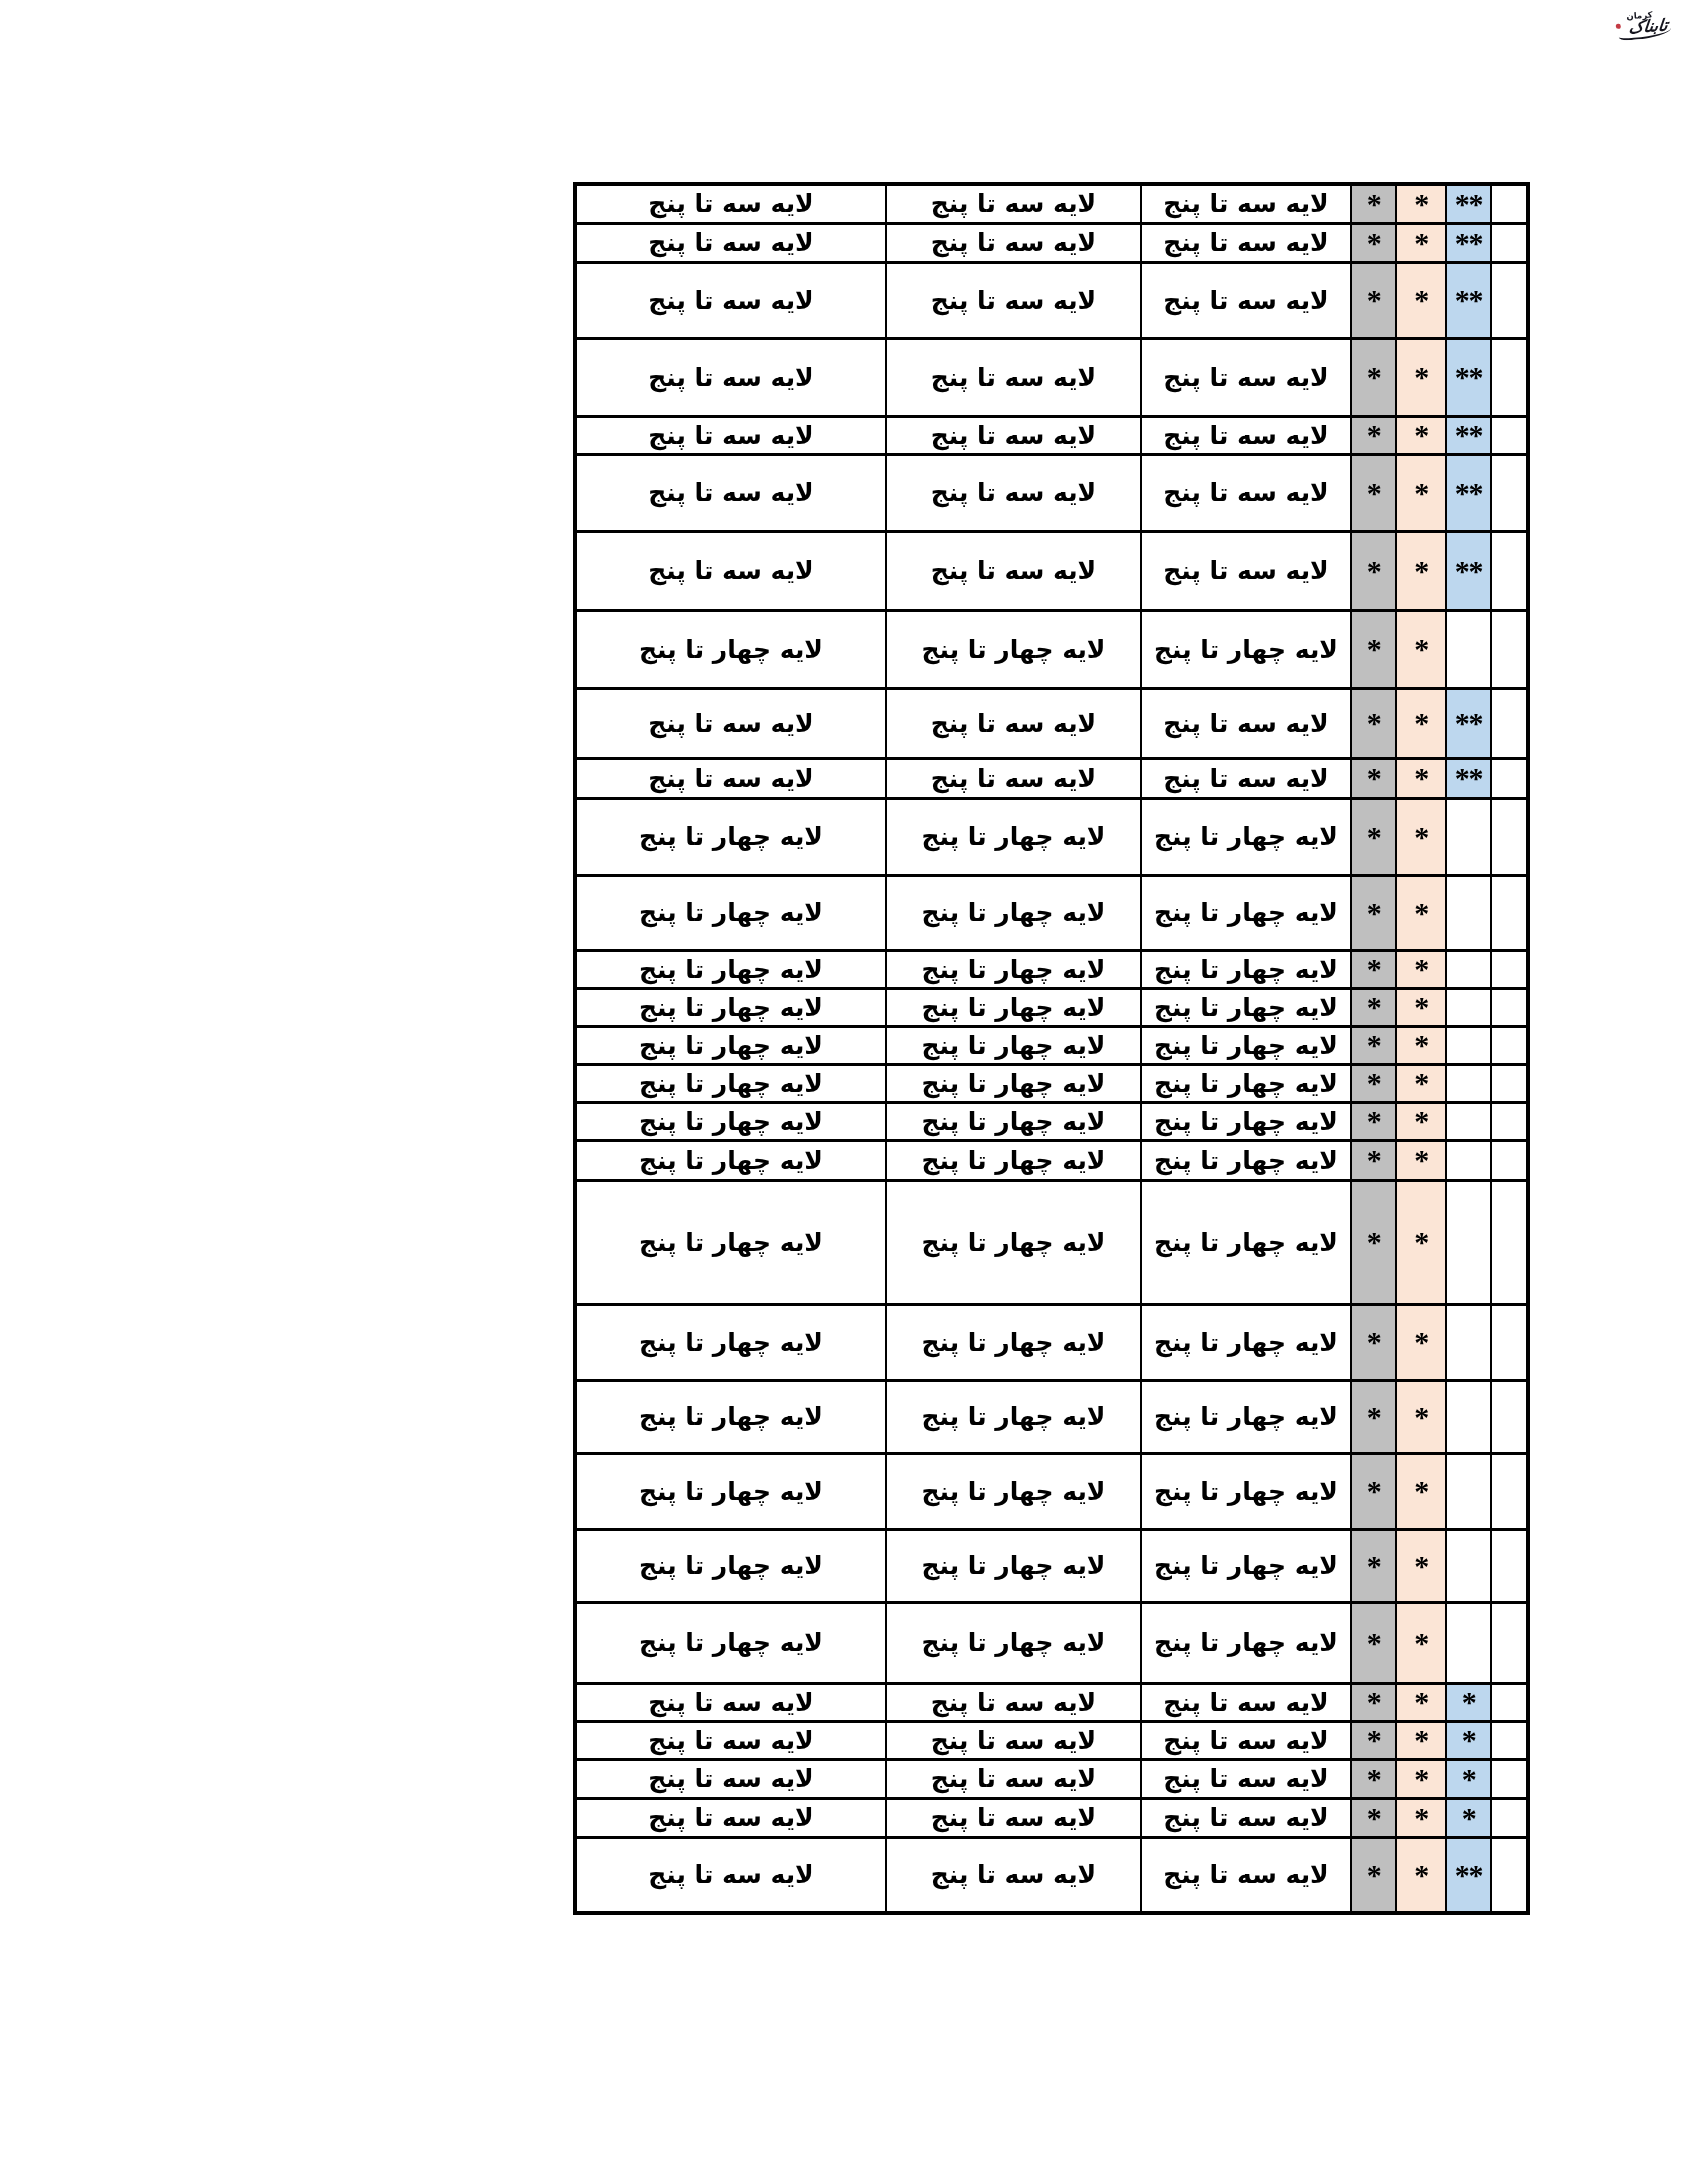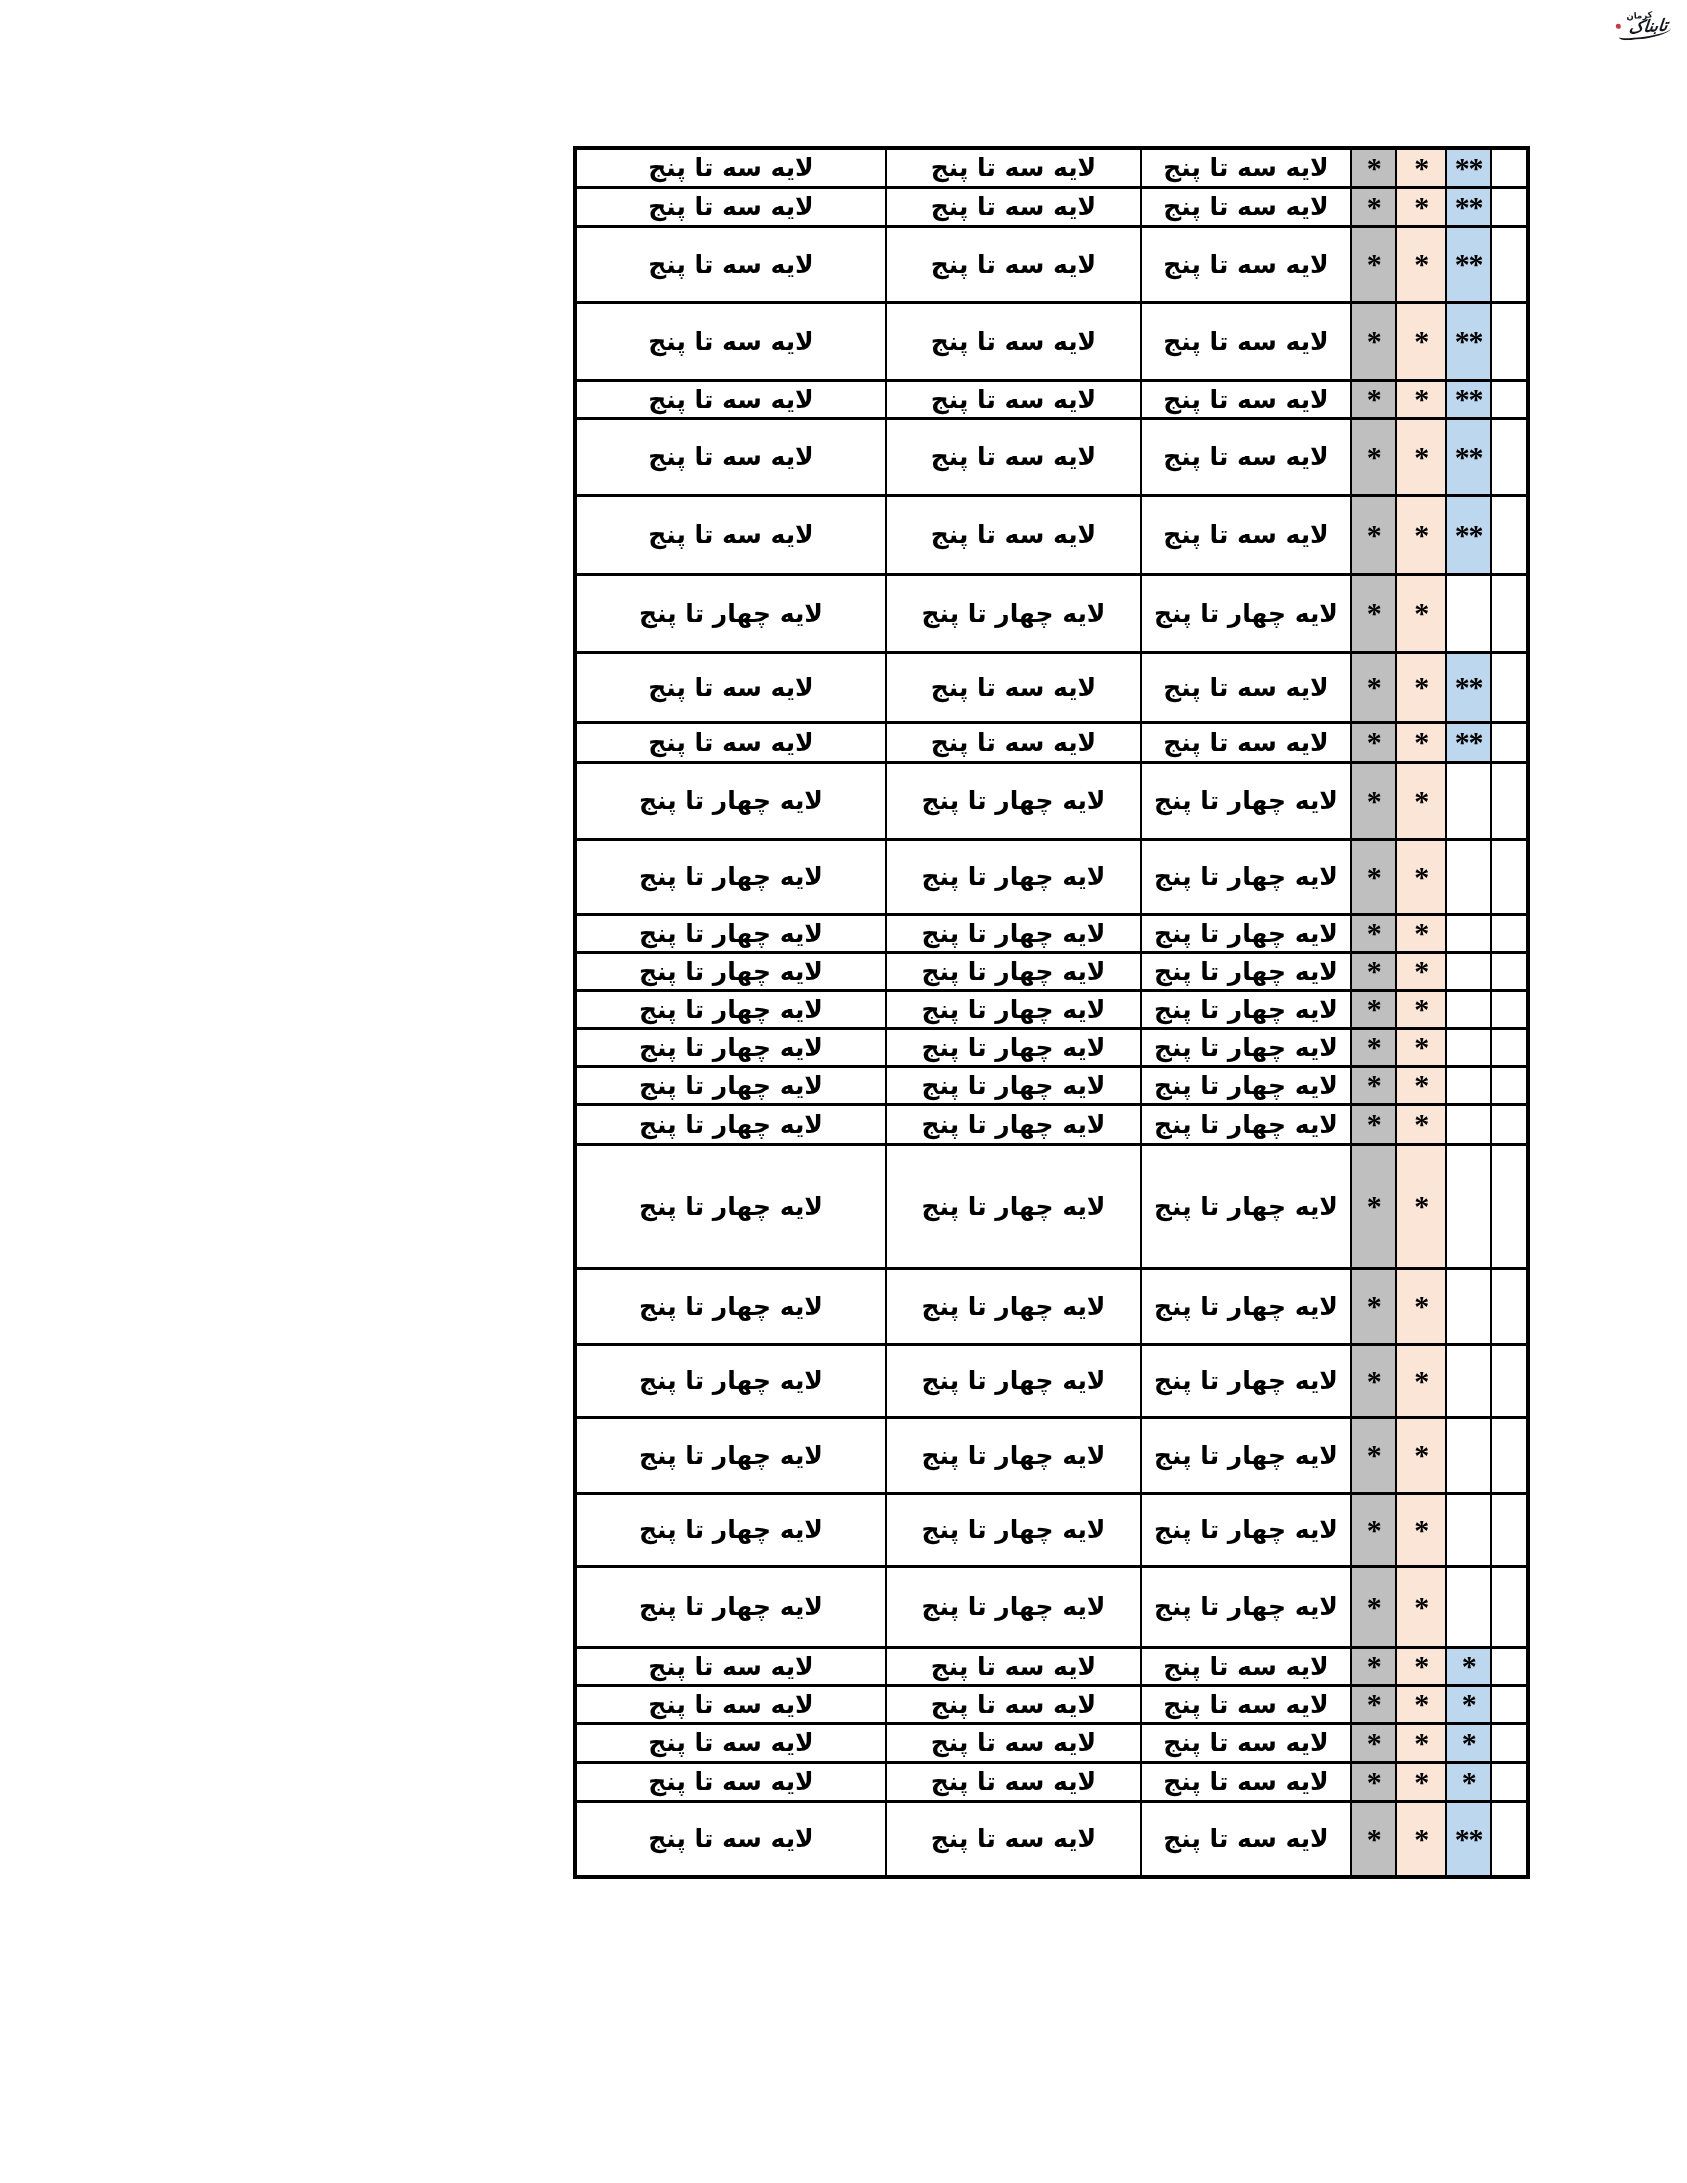--- a/index.html
+++ b/index.html
@@ -29,21 +29,21 @@
     position:absolute; right:56px; top:10.6px; width:5.3px; height:5.3px; border-radius:50%;
     background:var(--logo-red);
   }
 
   
   table.grid{
     position:absolute; left:573px; top:146px;
     border-collapse:collapse; border:4px solid var(--border);
     direction:rtl; 
   }
-  table.grid{direction:ltr;}
+  table.grid{direction:ltr;margin-top:36px;}
   td{
     border:2px solid var(--border);
     border-top-width:3.3px; border-bottom-width:3.3px;
     padding:0; overflow:hidden; background:#ffffff;
   }
   tr:first-child td{border-top-width:4px;}
   tr:last-child td{border-bottom-width:4.6px;}
   .c-text{
     direction:rtl; text-align:center; vertical-align:middle;
     font-weight:bold; font-size:25px; color:#000; white-space:nowrap;

